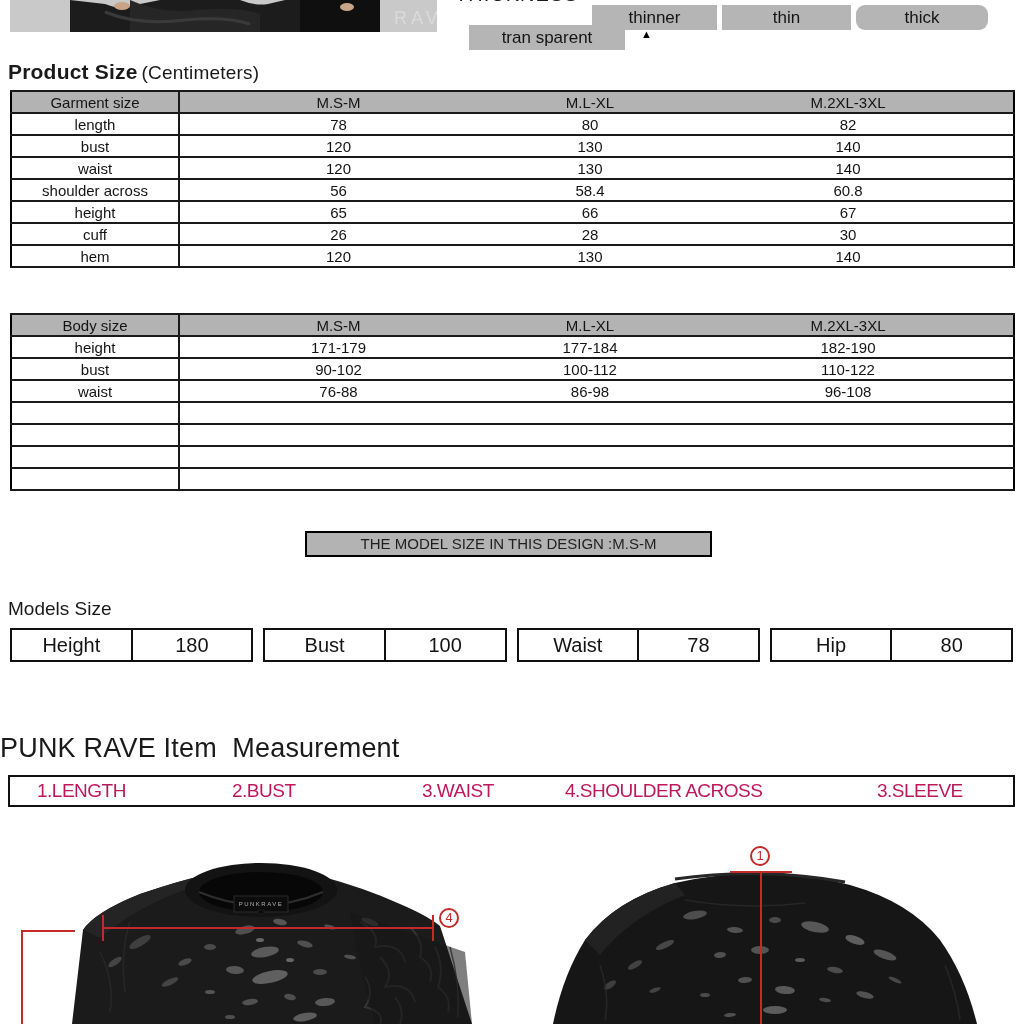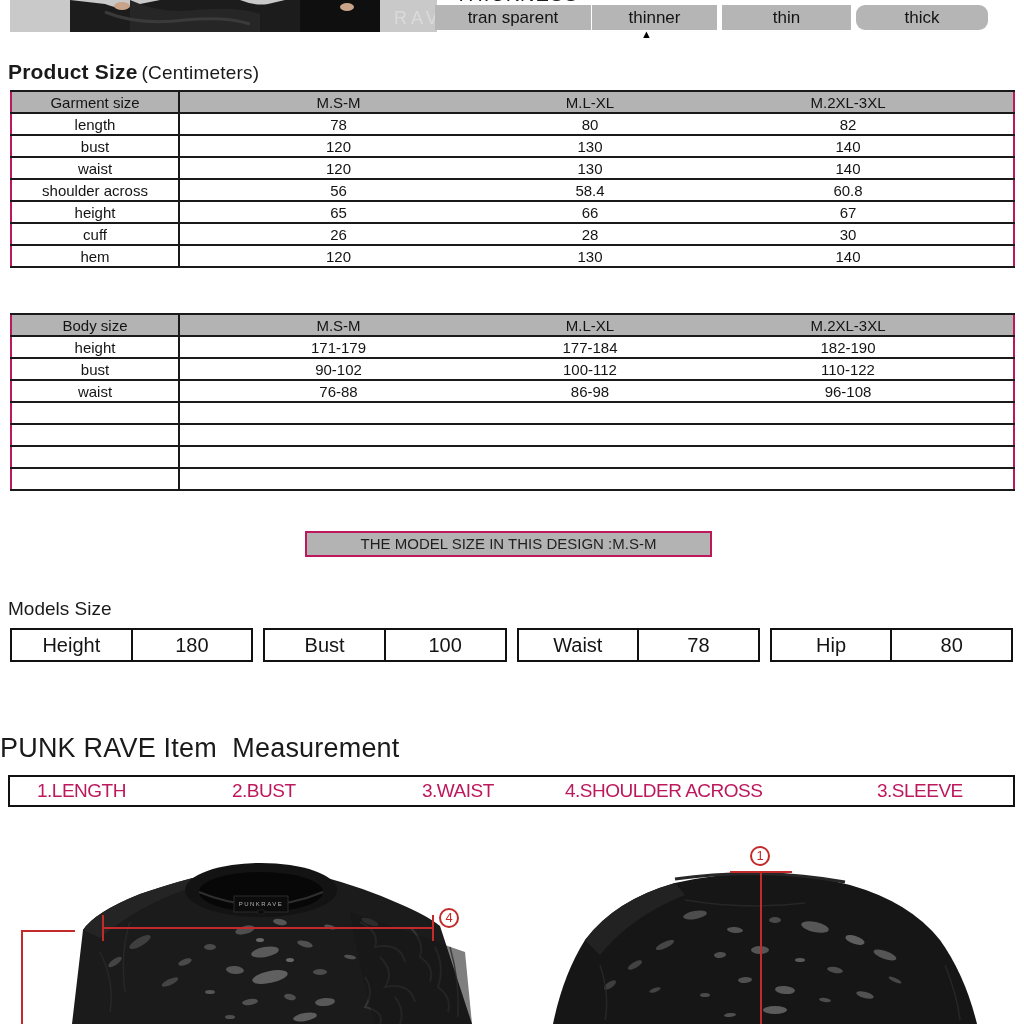--- a/index.html
+++ b/index.html
@@ -23,28 +23,28 @@
                font-size:27px; white-space:pre; letter-spacing:.2px; }
 
   
   table.size-table { position:absolute; left:10px; border-collapse:collapse; width:1003px;
                      table-layout:fixed; }
   #garment-table { top:90px; }
   #body-table { top:313px; }
   table.size-table td { border-top:2px solid #1a1a1a; border-bottom:2px solid #1a1a1a;
                         height:22px; padding:0; text-align:center; font-size:15px; color:#141414;
                         overflow:hidden; white-space:nowrap; }
-  table.size-table { border:2px solid #be185d; }
+  table.size-table { border:2px solid #000000; }
   td.lab { border-right:2px solid #1a1a1a; font-size:14px; }
   tr.head td { background:#b3b3b3; font-size:15px; }
   td.c1 { padding-left:150px; }
   td.c3 { padding-right:112px; }
 
   .model-banner { position:absolute; left:305px; top:531px; width:407px; height:26px;
-                  background:#b3b3b3; border:2px solid #be185d; text-align:center;
+                  background:#b3b3b3; border:2px solid #000000; text-align:center;
                   font-size:15px; line-height:22px; color:#1f1f1f; }
 
   
   .models-row { position:absolute; left:10px; top:628px; width:1003px; display:flex; gap:10px; }
   .m-box { flex:1; display:flex; border:2px solid #111; height:34px; background:#fff; }
   .m-box .cell { flex:1; text-align:center; font-size:20px; line-height:30px; color:#141414; }
   .m-box .cell.l { border-right:2px solid #111; }
 
   
   .measure-box { position:absolute; left:8px; top:775px; width:1007px; height:32px;
@@ -75,21 +75,21 @@
       <ellipse cx="337" cy="7" rx="7" ry="4" fill="#c9a489"></ellipse>
       <path d="M95,12 Q130,26 175,20 Q215,16 240,24" stroke="#3a3a3a" stroke-width="3" fill="none"></path>
       <text x="384" y="24" font-size="18" letter-spacing="4" fill="#dadada" font-family="Liberation Sans, sans-serif">RAVE</text>
     </svg>
   </div>
 
   <div class="thickness-clip">
     <span>THICKNESS</span>
   </div>
 
-  <div class="opt" style="left:435px;width:156px;">tran sparent</div>
+  <div class="opt" style="left:469px;width:156px;margin-top:20px;">tran sparent</div>
   <div class="opt" style="left:592px;width:125px;">thinner</div>
   <div class="opt" style="left:722px;width:129px;">thin</div>
   <div class="opt" style="left:856px;width:132px;border-radius:9px;">thick</div>
   <div class="opt-marker">▲</div>
 
   <div class="h-product">
     <span>Product Size</span><span class="suffix">(Centimeters)</span>
   </div>
 
   <table class="size-table" id="garment-table">

